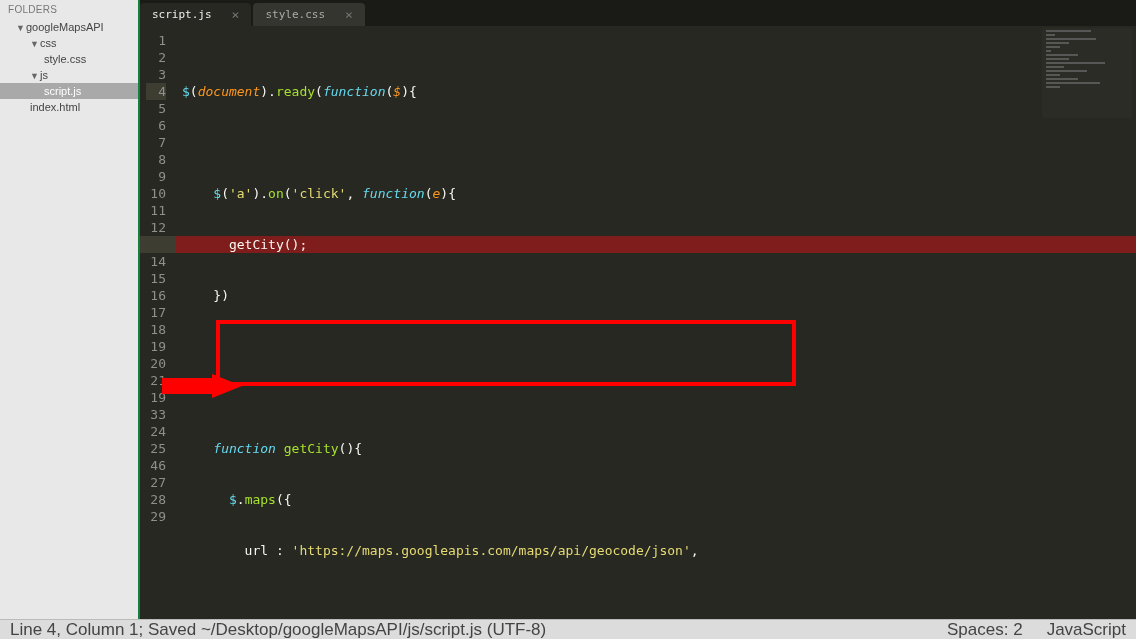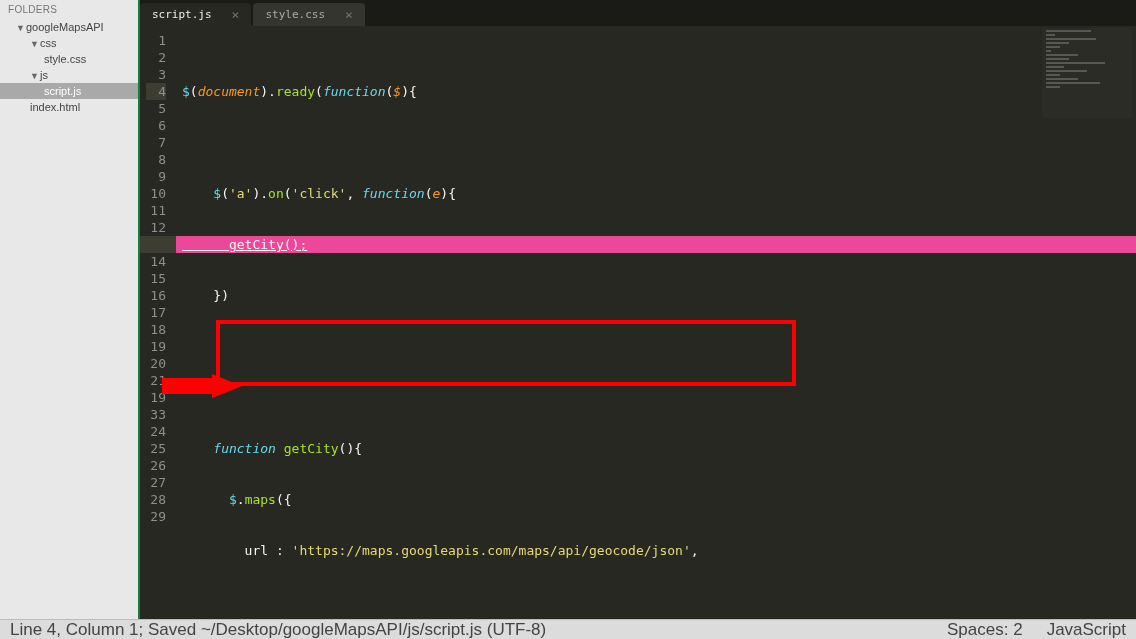--- a/index.html
+++ b/index.html
@@ -106,21 +106,21 @@
 }
 .code {
   flex: 1;
   padding: 6px 0;
   font-size: 13px;
   line-height: 17px;
   white-space: pre;
   position: relative;
 }
 .code-line { height: 17px; padding-left: 6px; position: relative; }
-.code-line.active-line { background: #ec4899; text-decoration: underline; }
+.code-line.active-line { background: #7f1d1d; }
 .code-line.active-line::before {
   content: "";
   position: absolute;
   left: -36px;
   width: 36px;
   height: 17px;
   background: #3e3d32;
 }
 .tok-fn { color: #66d9ef; font-style: italic; }
 .tok-fname { color: #a6e22e; }
@@ -219,21 +219,21 @@
           <div>16</div>
           <div>17</div>
           <div>18</div>
           <div>19</div>
           <div>20</div>
           <div>21</div>
           <div>19</div>
           <div>33</div>
           <div>24</div>
           <div>25</div>
-          <div>26</div>
+          <div>46</div>
           <div>27</div>
           <div>28</div>
           <div>29</div>
         </div>
       <div class="code" id="code">
 
         <div class="code-line"><span class="tok-dollar">$</span><span class="tok-p">(</span><span class="tok-var">document</span><span class="tok-p">).</span><span class="tok-fname">ready</span><span class="tok-p">(</span><span class="tok-fn">function</span><span class="tok-p">(</span><span class="tok-var">$</span><span class="tok-p">){</span></div>
         <div class="code-line"></div>
         <div class="code-line"><span class="tok-p">    </span><span class="tok-dollar">$</span><span class="tok-p">(</span><span class="tok-str">'a'</span><span class="tok-p">).</span><span class="tok-fname">on</span><span class="tok-p">(</span><span class="tok-str">'click'</span><span class="tok-p">, </span><span class="tok-fn">function</span><span class="tok-p">(</span><span class="tok-var">e</span><span class="tok-p">){</span></div>
         <div class="code-line active-line"><span class="tok-p">      getCity();</span></div>

